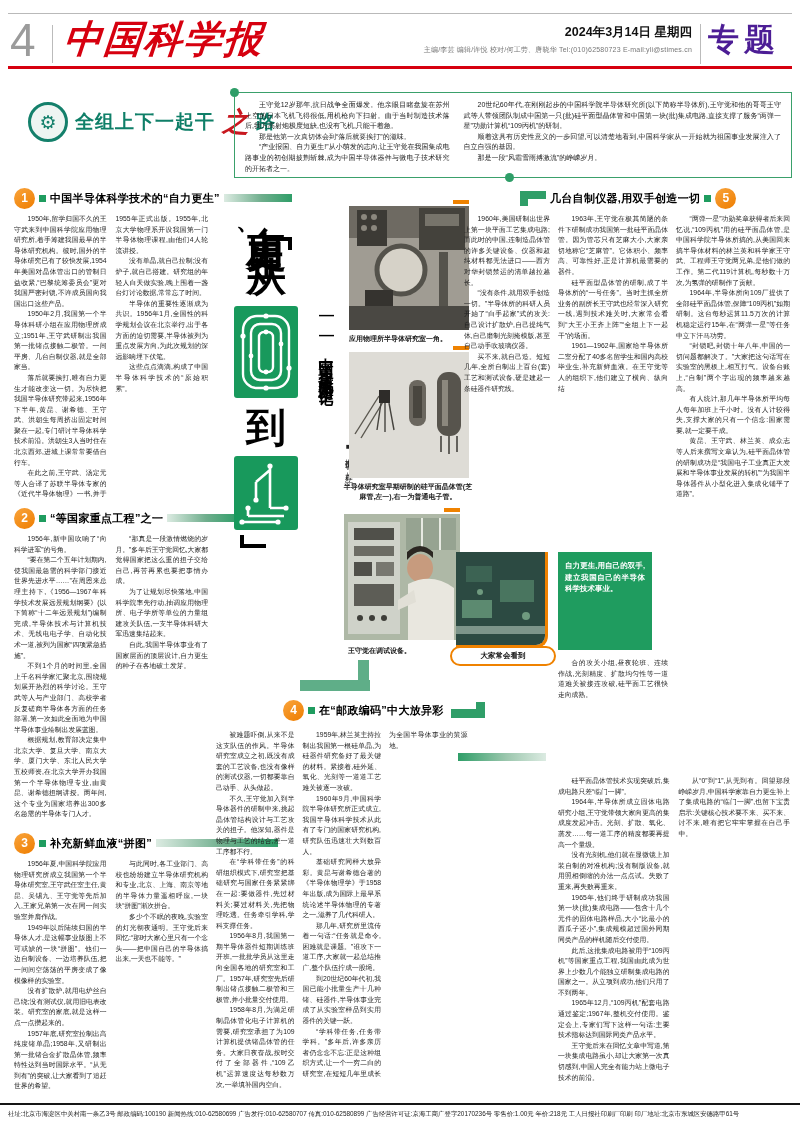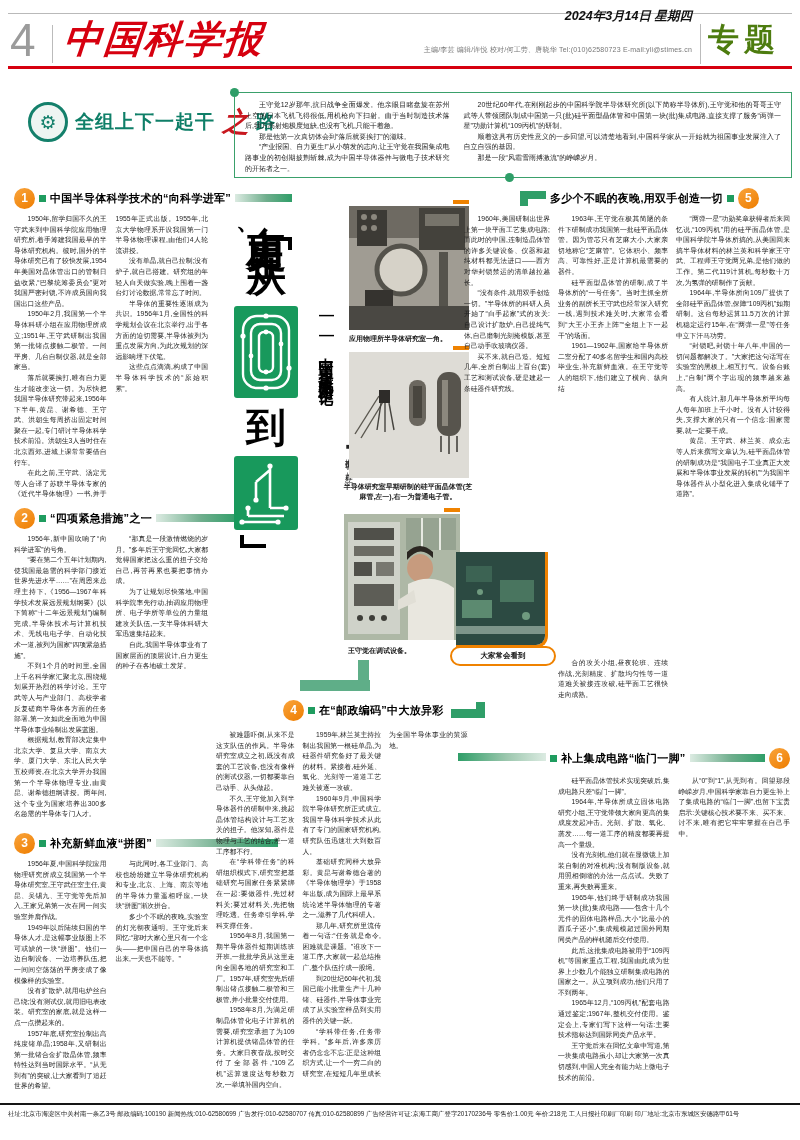--- a/index.html
+++ b/index.html
@@ -6,21 +6,21 @@
   body{width:800px;height:1140px;background:#fff;font-family:"Liberation Sans","DejaVu Sans",sans-serif;color:#111;}
   .page{position:relative;width:800px;height:1140px;overflow:hidden;background:#fff;}
   .abs{position:absolute;}
   
   .hairline{background:#b9b9b9;height:1px;}
   .pagenum{font-size:46px;color:#9b9b9b;line-height:1;font-weight:400;}
   .vdiv{width:1px;background:#bbb;}
   .masthead{font-family:"Liberation Serif","DejaVu Serif",serif;font-style:italic;font-weight:900;font-size:38px;color:#d6000f;transform:skewX(-5deg);letter-spacing:2px;line-height:1;}
   .dateline{font-size:12.5px;font-weight:bold;color:#111;text-align:right;}
   .editors{font-size:7px;color:#777;text-align:right;letter-spacing:0.2px;}
-  .zhuanti{font-size:31px;font-weight:900;color:#4d7c0f;letter-spacing:5px;line-height:1;}
+  .zhuanti{font-size:31px;font-weight:900;color:#4c1d95;letter-spacing:5px;line-height:1;}
   .redrule{background:#d6000f;height:3px;}
   
   .badge{display:flex;align-items:center;gap:7px;}
   .badge-icon{width:34px;height:34px;border-radius:50%;border:3px solid #14806b;color:#14806b;display:flex;align-items:center;justify-content:center;font-size:19px;background:#eef5f2;}
   .badge-main{font-size:19px;font-weight:900;color:#0f7f68;letter-spacing:1px;}
   .badge-zhi{font-family:"Liberation Serif","DejaVu Serif",serif;font-size:27px;font-weight:900;font-style:italic;color:#c8181f;line-height:1;}
   .introbox{border:1px solid #3aa06b;display:flex;gap:14px;padding:7px 10px;box-sizing:border-box;}
   .introcol{font-size:7px;line-height:10.6px;text-align:justify;color:#222;}
   .introcol p{margin:0;text-indent:2em;}
   .gdot{width:9px;height:9px;border-radius:50%;background:#2f9e68;}
@@ -62,21 +62,21 @@
 </style>
 </head>
 <body>
 
 <div class="page">
 
   <div class="abs hairline" style="left:8px;top:13px;width:784px;"></div>
   <div class="abs pagenum" style="left:10px;top:17px;">4</div>
   <div class="abs vdiv" style="left:52px;top:25px;height:38px;"></div>
   <div class="abs masthead" style="left:64px;top:20px;">中国科学报</div>
-  <div class="abs dateline" style="left:420px;top:8px;width:272px;font-style:italic;">2024年3月14日 星期四</div>
+  <div class="abs dateline" style="left:420px;top:24px;width:272px;">2024年3月14日 星期四</div>
   <div class="abs editors" style="left:330px;top:45px;width:362px;">主编/李芸 编辑/许悦 校对/何工劳、唐晓华 Tel:(010)62580723 E-mail:yli@stimes.cn</div>
   <div class="abs vdiv" style="left:700px;top:24px;height:40px;"></div>
   <div class="abs zhuanti" style="left:708px;top:24px;">专题</div>
   <div class="abs redrule" style="left:8px;top:66px;width:784px;"></div>
 
   <div class="abs badge" style="left:28px;top:102px;">
     <span class="badge-icon">⚙</span>
     <span class="badge-main">全组上下一起干</span>
     <span class="badge-zhi">之</span>
     <span class="badge-main">路</span>
@@ -92,37 +92,37 @@
         <p>顺着这具有历史性意义的一步回望,可以清楚地看到,中国科学家从一开始就为祖国事业发展注入了自立自强的基因。</p>
         <p>那是一段“风霜雪雨搏激流”的峥嵘岁月。</p>
       </div>
   </div>
   <div class="abs gdot" style="left:230px;top:88px;"></div>
   <div class="abs gdot" style="left:505px;top:173px;"></div>
 
   <div class="abs sec-head" style="left:14px;top:186px;width:278px;">
     <span class="num">1</span>
     <span class="gsq"></span>
-    <span class="htxt">中国半导体科学技术的“向科学进军”</span>
+    <span class="htxt">中国半导体科学技术的“自力更生”</span>
     <span class="gbar"></span>
   </div>
   <div class="abs bodytext cols2" style="left:14px;top:214px;width:194px;height:290px;">
       <p>1950年,留学归国不久的王守武来到中国科学院应用物理研究所,着手筹建我国最早的半导体研究机构。彼时,国外的半导体研究已有了较快发展,1954年美国对晶体管出口的管制日益收紧,“巴黎统筹委员会”更对我国严密封锁,不许成员国向我国出口这些产品。</p>
       <p>1950年2月,我国第一个半导体科研小组在应用物理所成立;1951年,王守武研制出我国第一批锗点接触二极管。一间平房、几台自制仪器,就是全部家当。</p>
       <p>落后就要挨打,唯有自力更生才能改变这一切。为尽快把我国半导体研究带起来,1956年下半年,黄昆、谢希德、王守武、洪朝生每周挤出固定时间聚在一起,专门研讨半导体科学技术前沿。洪朝生3人当时住在北京西郊,进城上课常常要借自行车。</p>
       <p>在此之前,王守武、汤定元等人合译了苏联半导体专家的《近代半导体物理》一书,并于1955年正式出版。1955年,北京大学物理系开设我国第一门半导体物理课程,由他们4人轮流讲授。</p>
       <p>没有单晶,就自己拉制;没有炉子,就自己搭建。研究组的年轻人白天做实验,晚上围着一盏台灯讨论数据,常常忘了时间。</p>
       <p>半导体的重要性逐渐成为共识。1956年1月,全国性的科学规划会议在北京举行,出于各方面的迫切需要,半导体被列为重点发展方向,为此次规划的深远影响埋下伏笔。</p>
       <p>这些点点滴滴,构成了中国半导体科学技术的“原始积累”。</p>
     </div>
 
   <div class="abs sec-head" style="left:14px;top:506px;width:224px;">
     <span class="num">2</span>
     <span class="gsq"></span>
-    <span class="htxt">“四项紧急措施”之一</span>
+    <span class="htxt">“等国家重点工程”之一</span>
     <span class="gbar"></span>
   </div>
   <div class="abs bodytext cols2" style="left:14px;top:534px;width:194px;height:294px;">
       <p>1956年,新中国吹响了“向科学进军”的号角。</p>
       <p>“要在第二个五年计划期内,使我国最急需的科学部门接近世界先进水平……”在周恩来总理主持下,《1956—1967年科学技术发展远景规划纲要》(以下简称“十二年远景规划”)编制完成,半导体技术与计算机技术、无线电电子学、自动化技术一道,被列为国家“四项紧急措施”。</p>
       <p>不到1个月的时间里,全国上千名科学家汇聚北京,围绕规划展开热烈的科学讨论。王守武等人与产业部门、高校学者反复磋商半导体各方面的任务部署,第一次如此全面地为中国半导体事业绘制出发展蓝图。</p>
       <p>根据规划,教育部决定集中北京大学、复旦大学、南京大学、厦门大学、东北人民大学五校师资,在北京大学开办我国第一个半导体物理专业,由黄昆、谢希德担纲讲授。两年间,这个专业为国家培养出300多名急需的半导体专门人才。</p>
       <p>“那真是一段激情燃烧的岁月。”多年后王守觉回忆,大家都觉得国家把这么重的担子交给自己,再苦再累也要把事情办成。</p>
       <p>为了让规划尽快落地,中国科学院率先行动,抽调应用物理所、电子学所等单位的力量组建攻关队伍,一支半导体科研大军迅速集结起来。</p>
       <p>自此,我国半导体事业有了国家层面的顶层设计,自力更生的种子在各地破土发芽。</p>
@@ -277,52 +277,47 @@
       <p>1959年,林兰英主持拉制出我国第一根硅单晶,为硅器件研究备好了最关键的材料。紧接着,硅外延、氧化、光刻等一道道工艺难关被逐一攻破。</p>
       <p>1960年9月,中国科学院半导体研究所正式成立,我国半导体科学技术从此有了专门的国家研究机构,研究队伍迅速壮大到数百人。</p>
       <p>基础研究同样大放异彩。黄昆与谢希德合著的《半导体物理学》于1958年出版,成为国际上最早系统论述半导体物理的专著之一,滋养了几代科研人。</p>
       <p>那几年,研究所里流传着一句话:“任务就是命令,困难就是课题。”谁攻下一道工序,大家就一起总结推广,整个队伍拧成一股绳。</p>
       <p>到20世纪60年代初,我国已能小批量生产十几种锗、硅器件,半导体事业完成了从实验室样品到实用器件的关键一跃。</p>
       <p>“学科带任务,任务带学科。”多年后,许多亲历者仍念念不忘:正是这种组织方式,让一个一穷二白的研究室,在短短几年里成长为全国半导体事业的策源地。</p>
     </div>
 
   <div class="abs sec-head" style="left:520px;top:186px;width:270px;">
     <span class="lbrk"></span>
-    <span class="htxt">多少个不眠的夜晚,用双手创造一切</span>
+    <span class="htxt">几台自制仪器,用双手创造一切</span>
     <span class="gsq"></span>
     <span class="num">5</span>
   </div>
   <div class="abs bodytext" style="left:464px;top:214px;width:86px;height:334px;">
       <p>1960年,美国研制出世界上第一块平面工艺集成电路;而此时的中国,连制造晶体管的许多关键设备、仪器和超纯材料都无法进口——西方对华封锁禁运的清单越拉越长。</p>
       <p>“没有条件,就用双手创造一切。”半导体所的科研人员开始了“白手起家”式的攻关:自己设计扩散炉,自己提纯气体,自己磨制光刻掩模版,甚至自己动手吹玻璃仪器。</p>
       <p>买不来,就自己造。短短几年,全所自制出上百台(套)工艺和测试设备,硬是建起一条硅器件研究线。</p>
     </div>
   <div class="abs bodytext" style="left:558px;top:214px;width:110px;height:334px;">
       <p>1963年,王守觉在极其简陋的条件下研制成功我国第一批硅平面晶体管。因为管芯只有芝麻大小,大家亲切地称它“芝麻管”。它体积小、频率高、可靠性好,正是计算机最需要的器件。</p>
       <p>硅平面型晶体管的研制,成了半导体所的“一号任务”。当时主抓全所业务的副所长王守武也经常深入研究一线,遇到技术难关时,大家常会看到“大王小王齐上阵”“全组上下一起干”的场面。</p>
       <p>1961—1962年,国家给半导体所二室分配了40多名留学生和国内高校毕业生,补充新鲜血液。在王守觉等人的组织下,他们建立了横向、纵向结</p>
     </div>
+  <div class="abs quote" style="left:558px;top:552px;width:94px;height:98px;">自力更生,用自己的双手,建立我国自己的半导体科学技术事业。</div>
   <div class="abs bodytext" style="left:558px;top:658px;width:110px;height:86px;">
       <p>合的攻关小组,昼夜轮班、连续作战,光刻精度、扩散均匀性等一道道难关被接连攻破,硅平面工艺很快走向成熟。</p>
     </div>
   <div class="abs bodytext" style="left:676px;top:214px;width:114px;height:530px;">
       <p>“两弹一星”功勋奖章获得者后来回忆说,“109丙机”用的硅平面晶体管,是中国科学院半导体所搞的,从美国回来搞半导体材料的林兰英和科学家王守武、工程师王守觉两兄弟,是他们做的工作。第二代119计算机,每秒数十万次,为氢弹的研制作了贡献。</p>
       <p>1964年,半导体所向109厂提供了全部硅平面晶体管,保障“109丙机”如期研制。这台每秒运算11.5万次的计算机稳定运行15年,在“两弹一星”等任务中立下汗马功劳。</p>
       <p>“封锁吧,封锁十年八年,中国的一切问题都解决了。”大家把这句话写在实验室的黑板上,相互打气。设备台账上,“自制”两个字出现的频率越来越高。</p>
       <p>有人统计,那几年半导体所平均每人每年加班上千小时。没有人计较得失,支撑大家的只有一个信念:国家需要,就一定要干成。</p>
       <p>黄昆、王守武、林兰英、成众志等人后来撰写文章认为,硅平面晶体管的研制成功是“我国电子工业真正大发展和半导体事业发展的转机”“为我国半导体器件从小型化进入集成化铺平了道路”。</p>
     </div>
 
   <div class="abs gbar gbar-rev" style="left:458px;top:753px;width:88px;height:8px;"></div>
-  <div class="abs sec-head" style="left:550px;top:746px;width:240px;">
-    <span class="gsq"></span>
-    <span class="htxt">补上集成电路“临门一脚”</span>
-    <span class="gbar"></span>
-    <span class="num">6</span>
-  </div>
   <div class="abs bodytext cols2" style="left:558px;top:776px;width:232px;height:320px;">
       <p>硅平面晶体管技术实现突破后,集成电路只差“临门一脚”。</p>
       <p>1964年,半导体所成立固体电路研究小组,王守觉带领大家向更高的集成度发起冲击。光刻、扩散、氧化、蒸发……每一道工序的精度都要再提高一个量级。</p>
       <p>没有光刻机,他们就在显微镜上加装自制的对准机构;没有制版设备,就用照相倒缩的办法一点点试。失败了重来,再失败再重来。</p>
       <p>1965年,他们终于研制成功我国第一块(批)集成电路——包含十几个元件的固体电路样品,大小“比最小的西瓜子还小”,集成规模超过国外同期同类产品的样机随后交付使用。</p>
       <p>此后,这批集成电路被用于“109丙机”等国家重点工程,我国由此成为世界上少数几个能独立研制集成电路的国家之一。从立项到成功,他们只用了不到两年。</p>
       <p>1965年12月,“109丙机”配套电路通过鉴定;1967年,整机交付使用。鉴定会上,专家们写下这样一句话:主要技术指标达到国际同类产品水平。</p>
       <p>王守觉后来在回忆文章中写道,第一块集成电路虽小,却让大家第一次真切感到,中国人完全有能力站上微电子技术的前沿。</p>
       <p>从“0”到“1”,从无到有。回望那段峥嵘岁月,中国科学家靠自力更生补上了集成电路的“临门一脚”,也留下宝贵启示:关键核心技术要不来、买不来、讨不来,唯有把它牢牢掌握在自己手中。</p>
     </div>

